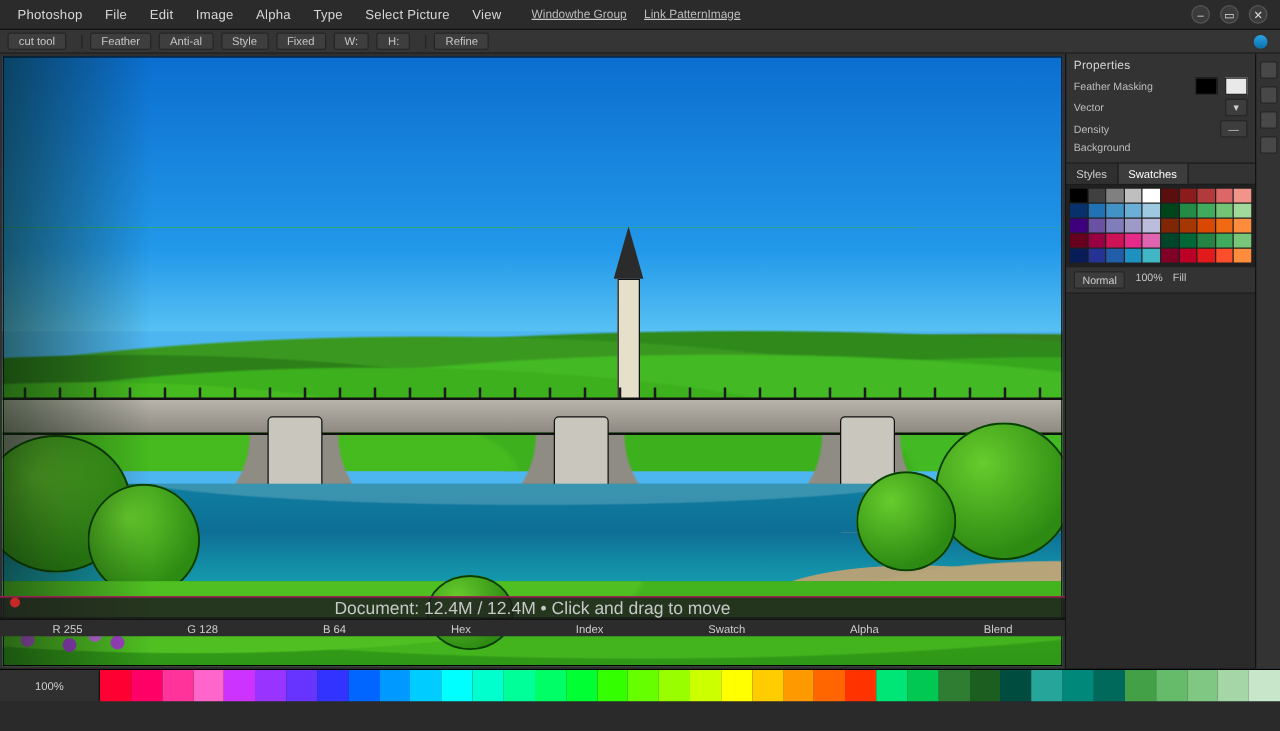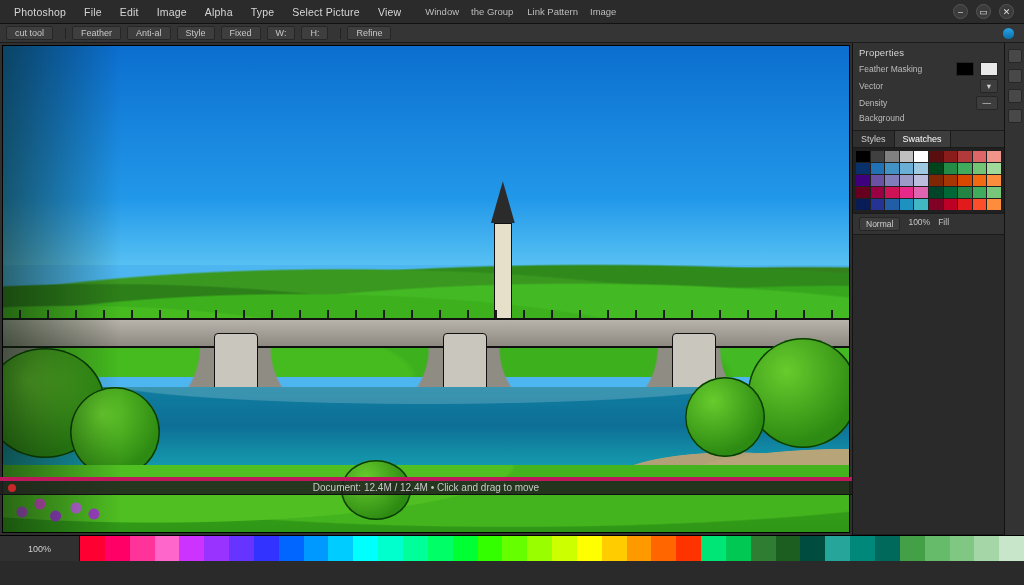--- a/index.html
+++ b/index.html
@@ -1,21 +1,21 @@
 <!DOCTYPE html>
 <html><head>
 <meta charset="utf-8">
 <style>
   * { margin:0; padding:0; box-sizing:border-box; font-family: "Segoe UI", Arial, sans-serif; -webkit-font-smoothing:antialiased; }
   body { width:1024px; height:585px; overflow:hidden; background:#2a2a2a; color:#ccc; font-size:10px; }
 
   
   .menubar { height:24px; background:#2b2b2b; display:flex; align-items:center; padding:0 6px; border-bottom:1px solid #111; }
   .menubar .menu { padding:3px 10px 3px 8px; font-size:10.5px; color:#d7d7d7; cursor:default; letter-spacing:.2px;}
-  .menubar .grp { margin-left:14px; display:flex; align-items:center; gap:12px;}
+  .menubar .grp { margin-left:14px; display:flex; align-items:center; text-decoration:underline;}
   .menubar .grp span{ font-size:9.5px; color:#bdbdbd; }
   .menubar .spacer{flex:1}
   .win-ctrl{display:flex;gap:8px;margin-right:4px}
   .win-ctrl span{width:15px;height:15px;border-radius:50%;background:#3b3b3b;display:inline-flex;align-items:center;justify-content:center;color:#ddd;font-size:9px;border:1px solid #555}
 
   
   .optbar { height:19px; background:#353535; display:flex; align-items:center; padding:0 6px; font-size:9px; border-bottom:1px solid #1b1b1b;}
   .optbar .chip { padding:1px 8px; background:#3e3e3e; border:1px solid #262626; border-radius:2px; margin-right:6px; color:#c6c6c6; }
   .optbar .sep  { width:1px; height:11px; background:#222; margin:0 6px;}
   .optbar .blue{ margin-left:auto; width:11px;height:11px;border-radius:50%;background:linear-gradient(#29a3e6,#0b6fa8); margin-right:4px;}
@@ -90,21 +90,21 @@
   .flowers{position:absolute;left:1%;bottom:1%;width:120px;height:40px;background:
       radial-gradient(6px 6px at 10% 60%,#b34bd6 0 5px,transparent 6px),
       radial-gradient(6px 6px at 25% 40%,#d74bce 0 5px,transparent 6px),
       radial-gradient(6px 6px at 38% 70%,#9b3bd0 0 5px,transparent 6px),
       radial-gradient(6px 6px at 55% 50%,#c067e0 0 5px,transparent 6px),
       radial-gradient(6px 6px at 70% 65%,#a140c8 0 5px,transparent 6px);}
   .shade-left{position:absolute;left:0;top:0;width:14%;height:100%;background:linear-gradient(90deg,rgba(10,30,10,.55),transparent);} 
   .outline{position:absolute;inset:0;box-shadow:inset 0 0 0 1px #000;}
 
   
-  .bt-strip{position:absolute;left:0;right:0;bottom:40px;height:18px;background:rgba(30,30,30,.85);display:flex;align-items:center;justify-content:center;color:#c8c8c8;font-size:10px;border-top:4px solid #be185d;border-bottom:1px solid #111}
+  .bt-strip{position:absolute;left:0;right:0;bottom:40px;height:18px;background:rgba(30,30,30,.85);display:flex;justify-content:center;color:#c8c8c8;font-size:14px;border-top:1px solid #be185d;border-bottom:1px solid #111}
   .bt-strip .dot{position:absolute;left:8px;width:8px;height:8px;border-radius:50%;background:#c62828}
   .bt-labels{position:absolute;left:0;right:0;bottom:26px;height:14px;display:flex;justify-content:space-around;align-items:center;font-size:9px;color:#cfcfcf;background:#2c2c2c;border-top:1px solid #111}
 
   
   .side { width:152px; background:#333; border-left:1px solid #121212; display:flex; flex-direction:column; }
   .panel{border-bottom:1px solid #1b1b1b;padding:4px 6px}
   .panel h4{font-size:9.5px;color:#d6d6d6;font-weight:500;letter-spacing:.2px;margin-bottom:4px}
   .panel .row{display:flex;align-items:center;gap:6px;margin:3px 0}
   .panel .row label{font-size:8.5px;color:#bcbcbc;flex:1}
   .panel .chipsm{background:#3d3d3d;border:1px solid #262626;border-radius:2px;padding:1px 6px;font-size:8.5px;color:#cfcfcf}
@@ -313,20 +313,30 @@
         <div class="bush b5"></div>
         <div class="flowers"></div>
         <div class="shade-left"></div>
         <div class="outline"></div>
       </div>
     </div>
 
     <div class="bt-strip">
       <span class="dot"></span>
       <span>Document: 12.4M / 12.4M  •  Click and drag to move</span>
+    </div>
+    <div class="bt-labels">
+      <span>R 255</span>
+      <span>G 128</span>
+      <span>B 64</span>
+      <span>Hex</span>
+      <span>Index</span>
+      <span>Swatch</span>
+      <span>Alpha</span>
+      <span>Blend</span>
     </div>
   </div>
 
   <div class="side">
      <div class="panel">
         <h4>Properties</h4>
         <div class="row">
           <label>Feather Masking</label>
           <span class="sw"></span>
           <span class="sw w"></span>

